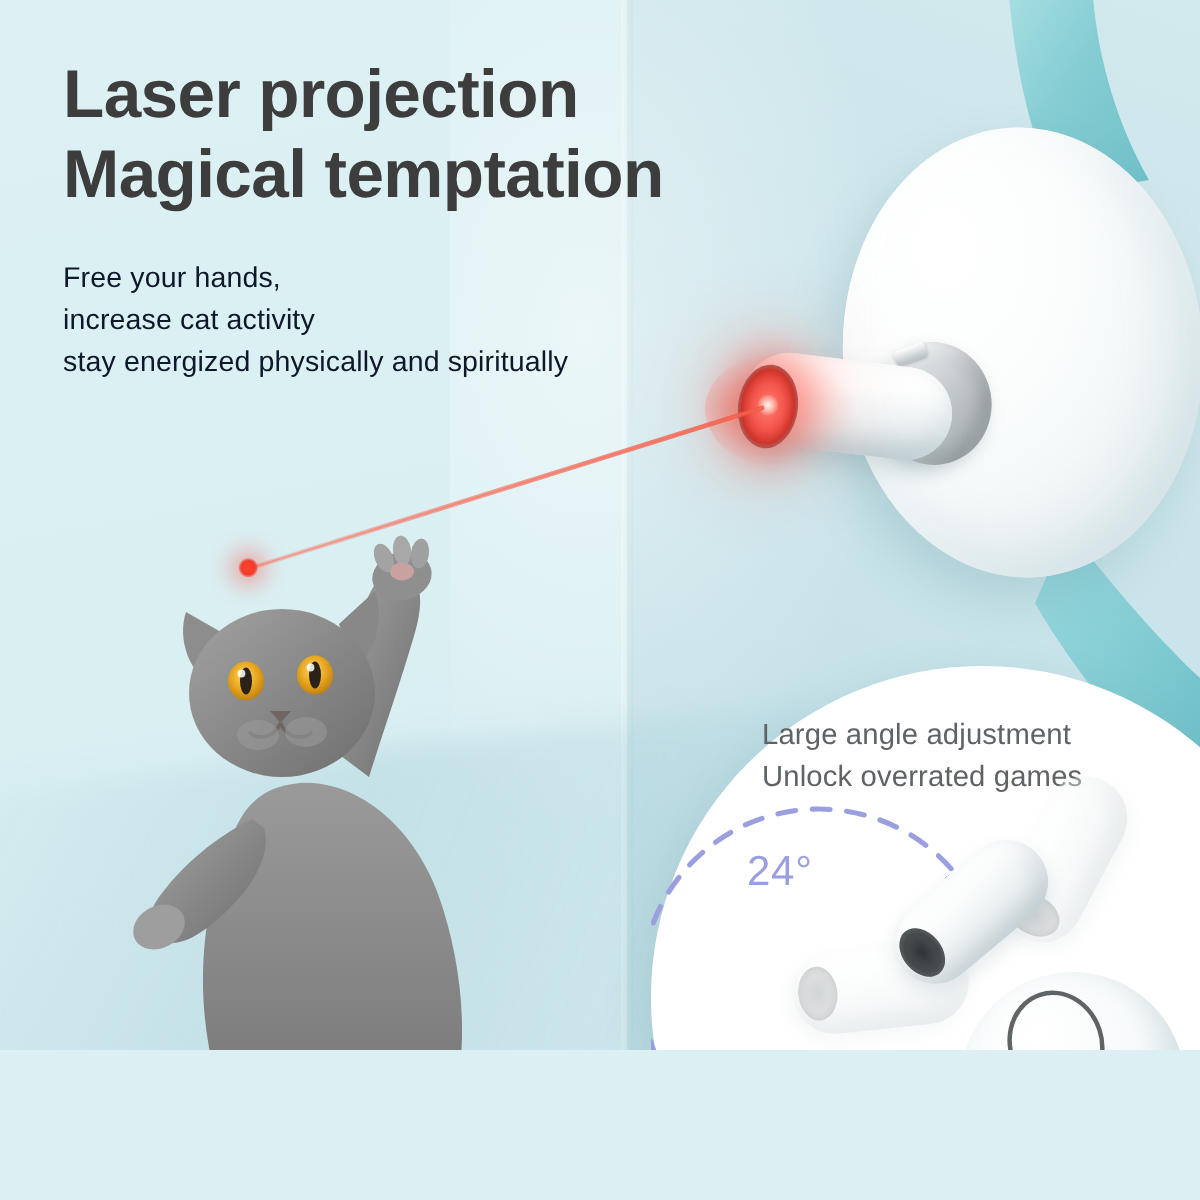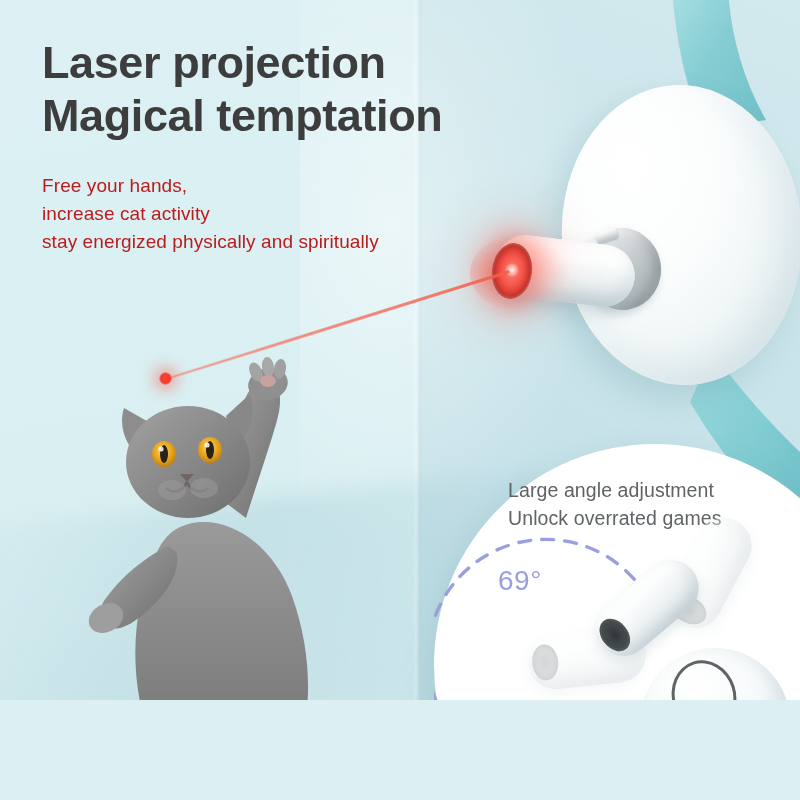--- a/index.html
+++ b/index.html
@@ -40,21 +40,21 @@
 
   
   .headline{
     position:absolute;left:42px;top:36px;
     font-size:45px;line-height:53px;font-weight:700;
     color:#3d3d3d;letter-spacing:-.4px;white-space:pre-line;
   }
   .subcopy{
     position:absolute;left:42px;top:172px;
     font-size:19px;line-height:28px;font-weight:400;
-    color:#b91c1c;letter-spacing:.1px;white-space:pre-line;
+    color:#0f172a;letter-spacing:.1px;white-space:pre-line;
   }
 
   
   .strap{position:absolute;left:0;top:0;width:800px;height:800px;}
 
   
   .device-body{
     position:absolute;left:562px;top:85px;width:240px;height:300px;
     border-radius:50% 50% 50% 50% / 50% 50% 50% 50%;
     background:
@@ -298,21 +298,21 @@
       <marker id="arrowA" viewBox="0 0 10 10" refX="8" refY="5" markerWidth="5" markerHeight="5" orient="auto-start-reverse">
         <path d="M0 0 L10 5 L0 10 z" fill="#9b9fe0"></path>
       </marker>
       <marker id="arrowB" viewBox="0 0 10 10" refX="8" refY="5" markerWidth="5" markerHeight="5" orient="auto">
         <path d="M0 0 L10 5 L0 10 z" fill="#9b9fe0"></path>
       </marker>
     </defs>
     <path d="M 196 296 A 118 118 0 1 1 210 148" fill="none" stroke="#9b9fe0" stroke-width="3.4" stroke-dasharray="12 11" stroke-linecap="round" marker-start="url(#arrowA)" marker-end="url(#arrowB)"></path>
   </svg>
 
-  <div class="angle-label">69°</div>
+  <div class="angle-label">24°</div>
 
   <div class="hinge-base"></div>
 
   <div class="ghost-head" style="left:650px;top:545px;transform:rotate(-62deg);">
     <div class="head-tube">
         <div class="head-bore dim"></div>
       </div>
   </div>
 
   <div class="ghost-head" style="left:528px;top:630px;transform:rotate(-6deg);">

